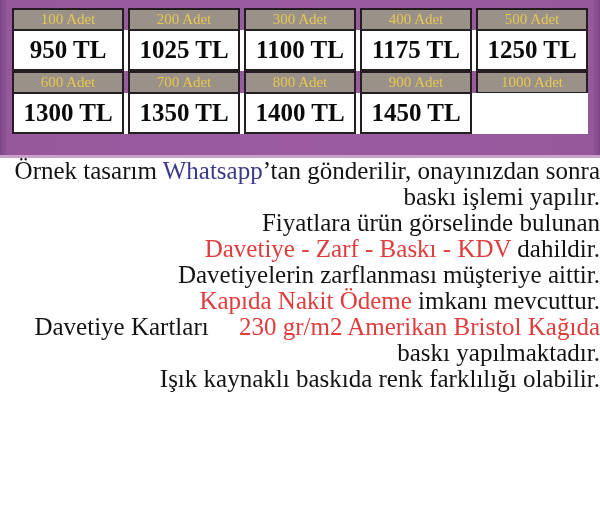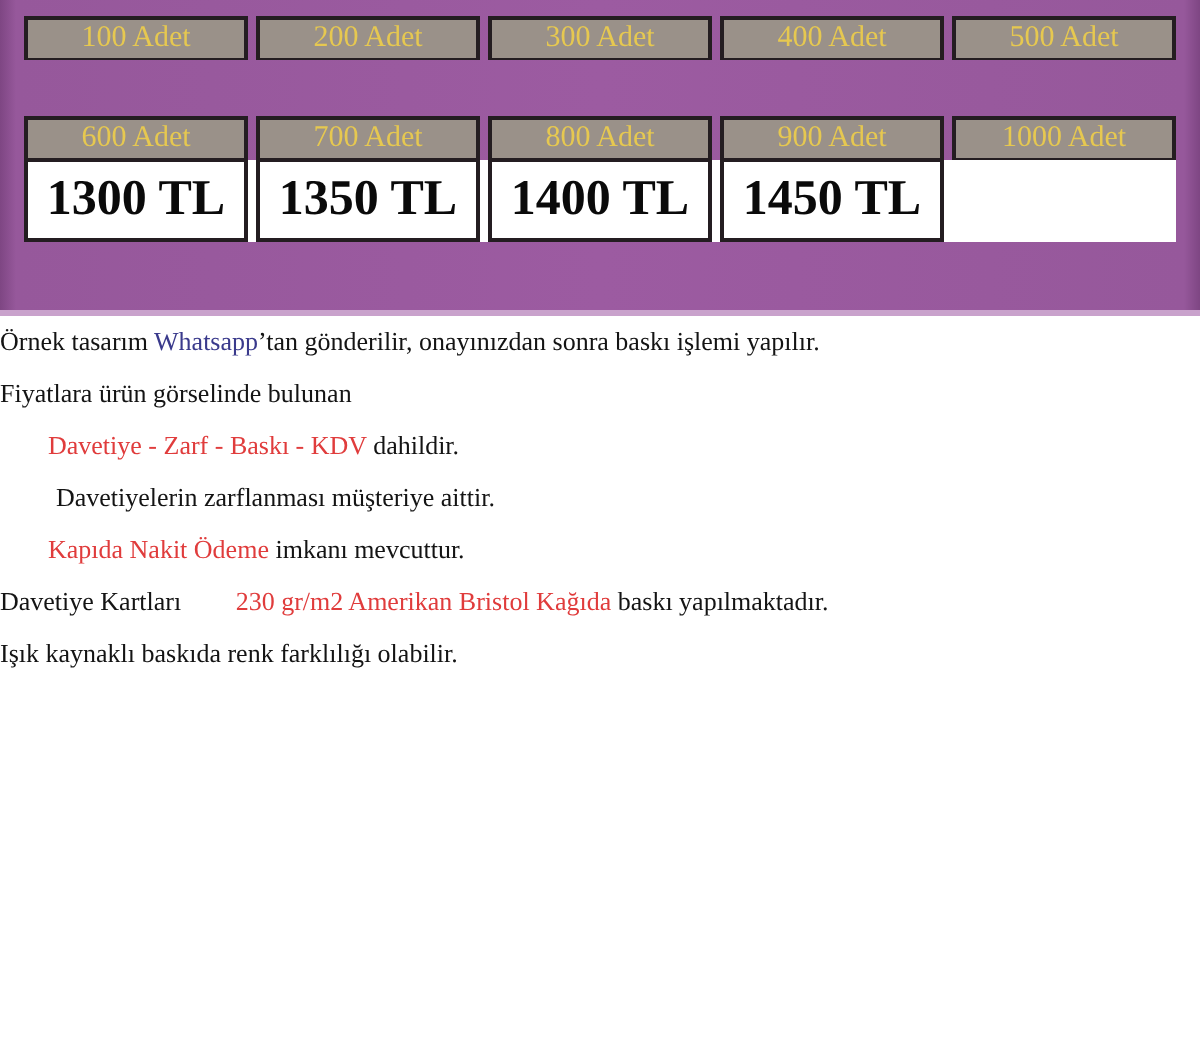--- a/index.html
+++ b/index.html
@@ -11,21 +11,21 @@
   }
 
   
   .price-band {
     box-sizing:border-box;
     height:158px;
     padding:8px 12px 0;
     background:linear-gradient(90deg,#7e4683 0,#96589b 8px,#9c5ba1 50%,#96589b calc(100% - 8px),#7e4683 100%);
     border-bottom:3px solid #c9a2cc;
   }
-  .price-table { margin-bottom:28px;border-radius:26px; }
+  .price-table { margin-bottom:0;border-radius:26px; }
   .row {
     display:grid;
     grid-template-columns:repeat(5,1fr);
     column-gap:4px;
   }
   .value-row { background:#ffffff; }
   .header-cell {
     box-sizing:border-box;
     background:#9a9189;
     border:2px solid #241d21;
@@ -46,23 +46,23 @@
     font-weight:bold;
     font-size:25px;
     text-align:center;
     height:41px;
     line-height:38px;
     overflow:hidden;
   }
 
   
   .notes {
-    text-align:left;
+    text-align:right;
     color:#141414;
-    font-size:13px;
+    font-size:25px;
     line-height:26px;
   }
   .notes p { margin:0; }
   .n1 { margin-top:49px; }
   .n2 { margin-top:29px; }
   .n3 { margin-top:2px; }
   .n4 { margin-top:24px;padding-left:28px; }
   .n5 { margin-top:14px; }
   .n6 { margin-top:22px; }
   .n7 { margin-top:2px; }
@@ -74,20 +74,27 @@
 
 <div class="price-band">
 
   <div class="price-table">
     <div class="row">
       <div class="header-cell">100 Adet</div>
       <div class="header-cell">200 Adet</div>
       <div class="header-cell">300 Adet</div>
       <div class="header-cell">400 Adet</div>
       <div class="header-cell">500 Adet</div>
+    </div>
+    <div class="row value-row">
+      <div class="value-cell">950 TL</div>
+      <div class="value-cell">1025 TL</div>
+      <div class="value-cell">1100 TL</div>
+      <div class="value-cell">1175 TL</div>
+      <div class="value-cell">1250 TL</div>
     </div>
   </div>
 
   <div class="price-table">
     <div class="row">
       <div class="header-cell">600 Adet</div>
       <div class="header-cell">700 Adet</div>
       <div class="header-cell">800 Adet</div>
       <div class="header-cell">900 Adet</div>
       <div class="header-cell">1000 Adet</div>

